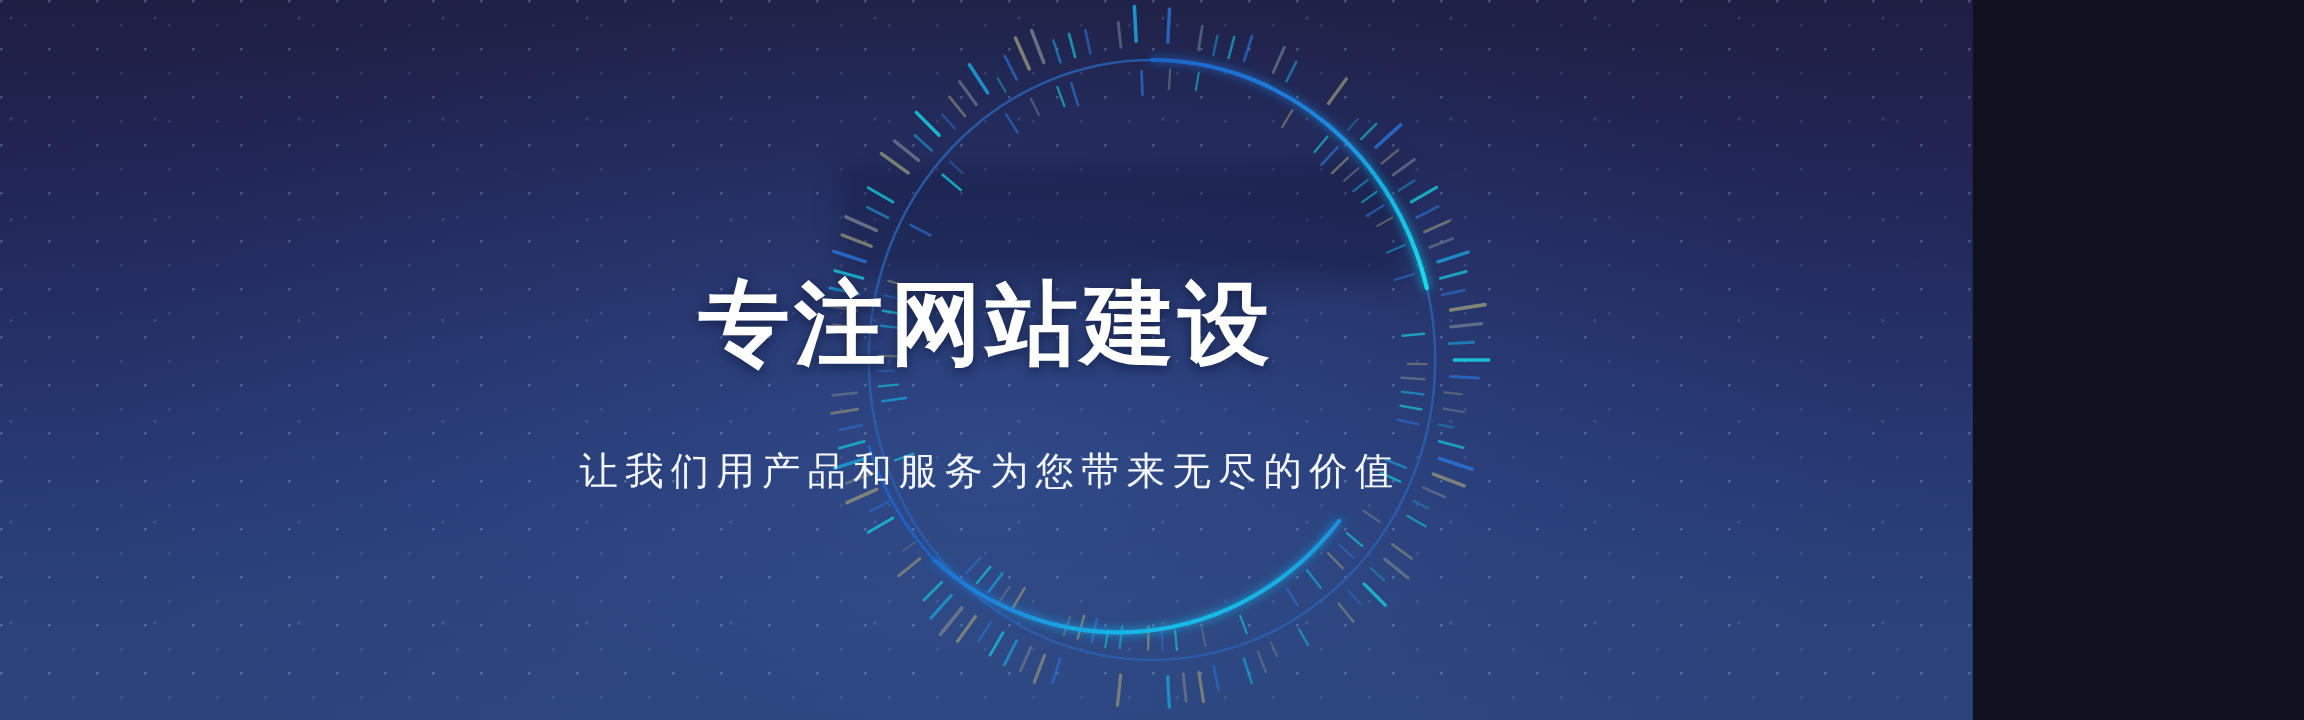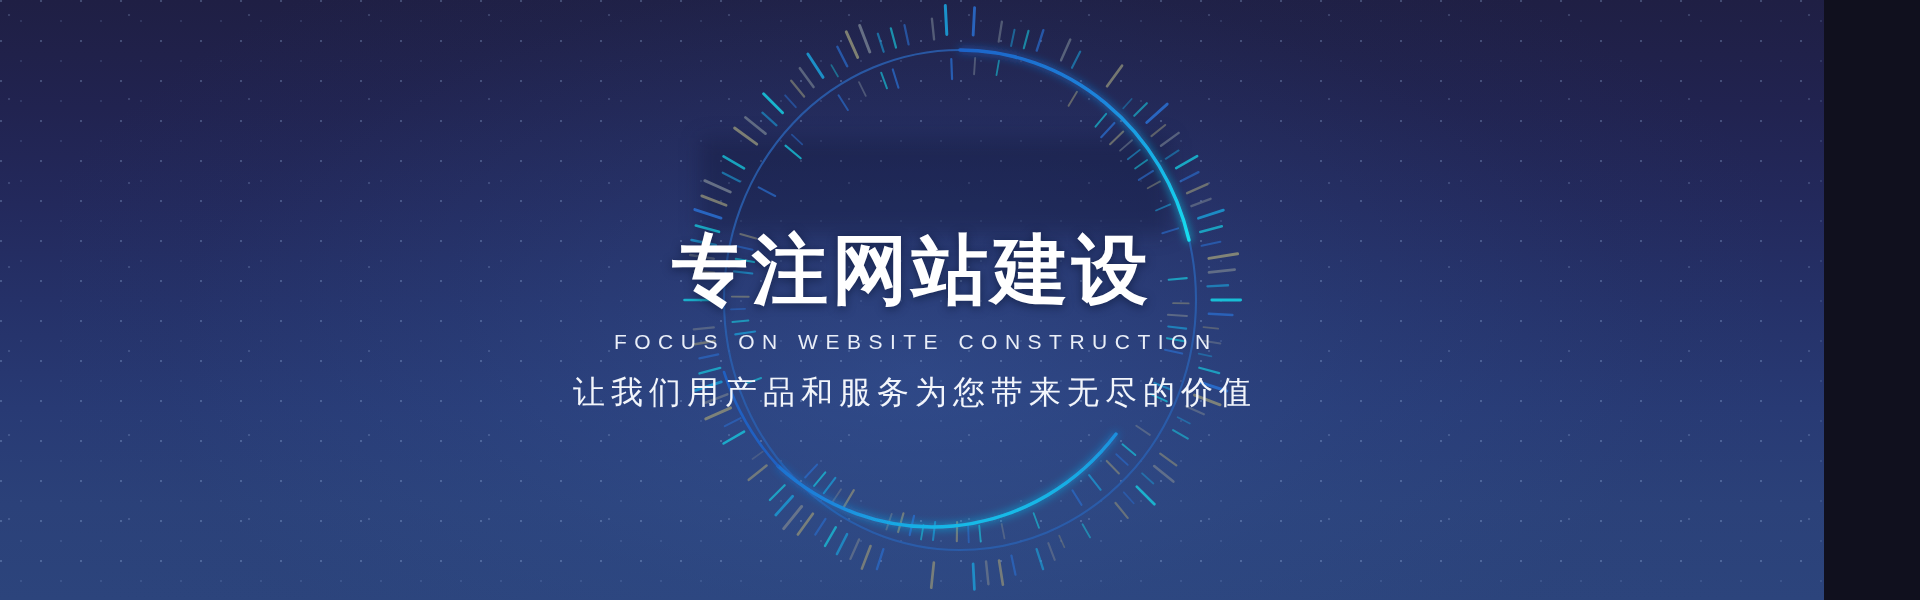--- a/index.html
+++ b/index.html
@@ -3,21 +3,21 @@
 <meta charset="utf-8">
 <title>Banner</title>
 <style>
   html, body {
     margin: 0;
     padding: 0;
     background: #10101e;
   }
   #stage {
     position: relative;
-    width: 1824px;
+    width: 1644px;
     height: 600px;
     overflow: hidden;
     font-family: "Liberation Sans", "DejaVu Sans", sans-serif;
     background: linear-gradient(180deg,
                 #1f1f44 0%,
                 #212350 18%,
                 #23295c 34%,
                 #253168 50%,
                 #283a74 68%,
                 #2b4179 84%,
@@ -336,17 +336,16 @@
       <path d="M 274 8 A 236 250 0 0 1 503 198" fill="none" stroke="url(#arcGradA)" stroke-width="3.4" stroke-linecap="round" filter="url(#cyanGlow)"></path>
 
       <path d="M 92 424 A 236 250 0 0 0 430 392" fill="none" stroke="url(#arcGradB)" stroke-width="3.4" stroke-linecap="round" filter="url(#cyanGlow)"></path>
 
       <path d="M 38 330 A 236 250 0 0 0 92 424" fill="none" stroke="#1f63c8" stroke-width="2.6" stroke-linecap="round" opacity="0.9"></path>
     </svg>
   </div>
 
   <div id="copy">
     <div class="headline">专注网站建设</div>
-    <div class="subline">FOCUS ON WEBSITE CONSTRUCTION</div>
     <div class="tagline">让我们用产品和服务为您带来无尽的价值</div>
   </div>
 
 </div>
 
 </body></html>

